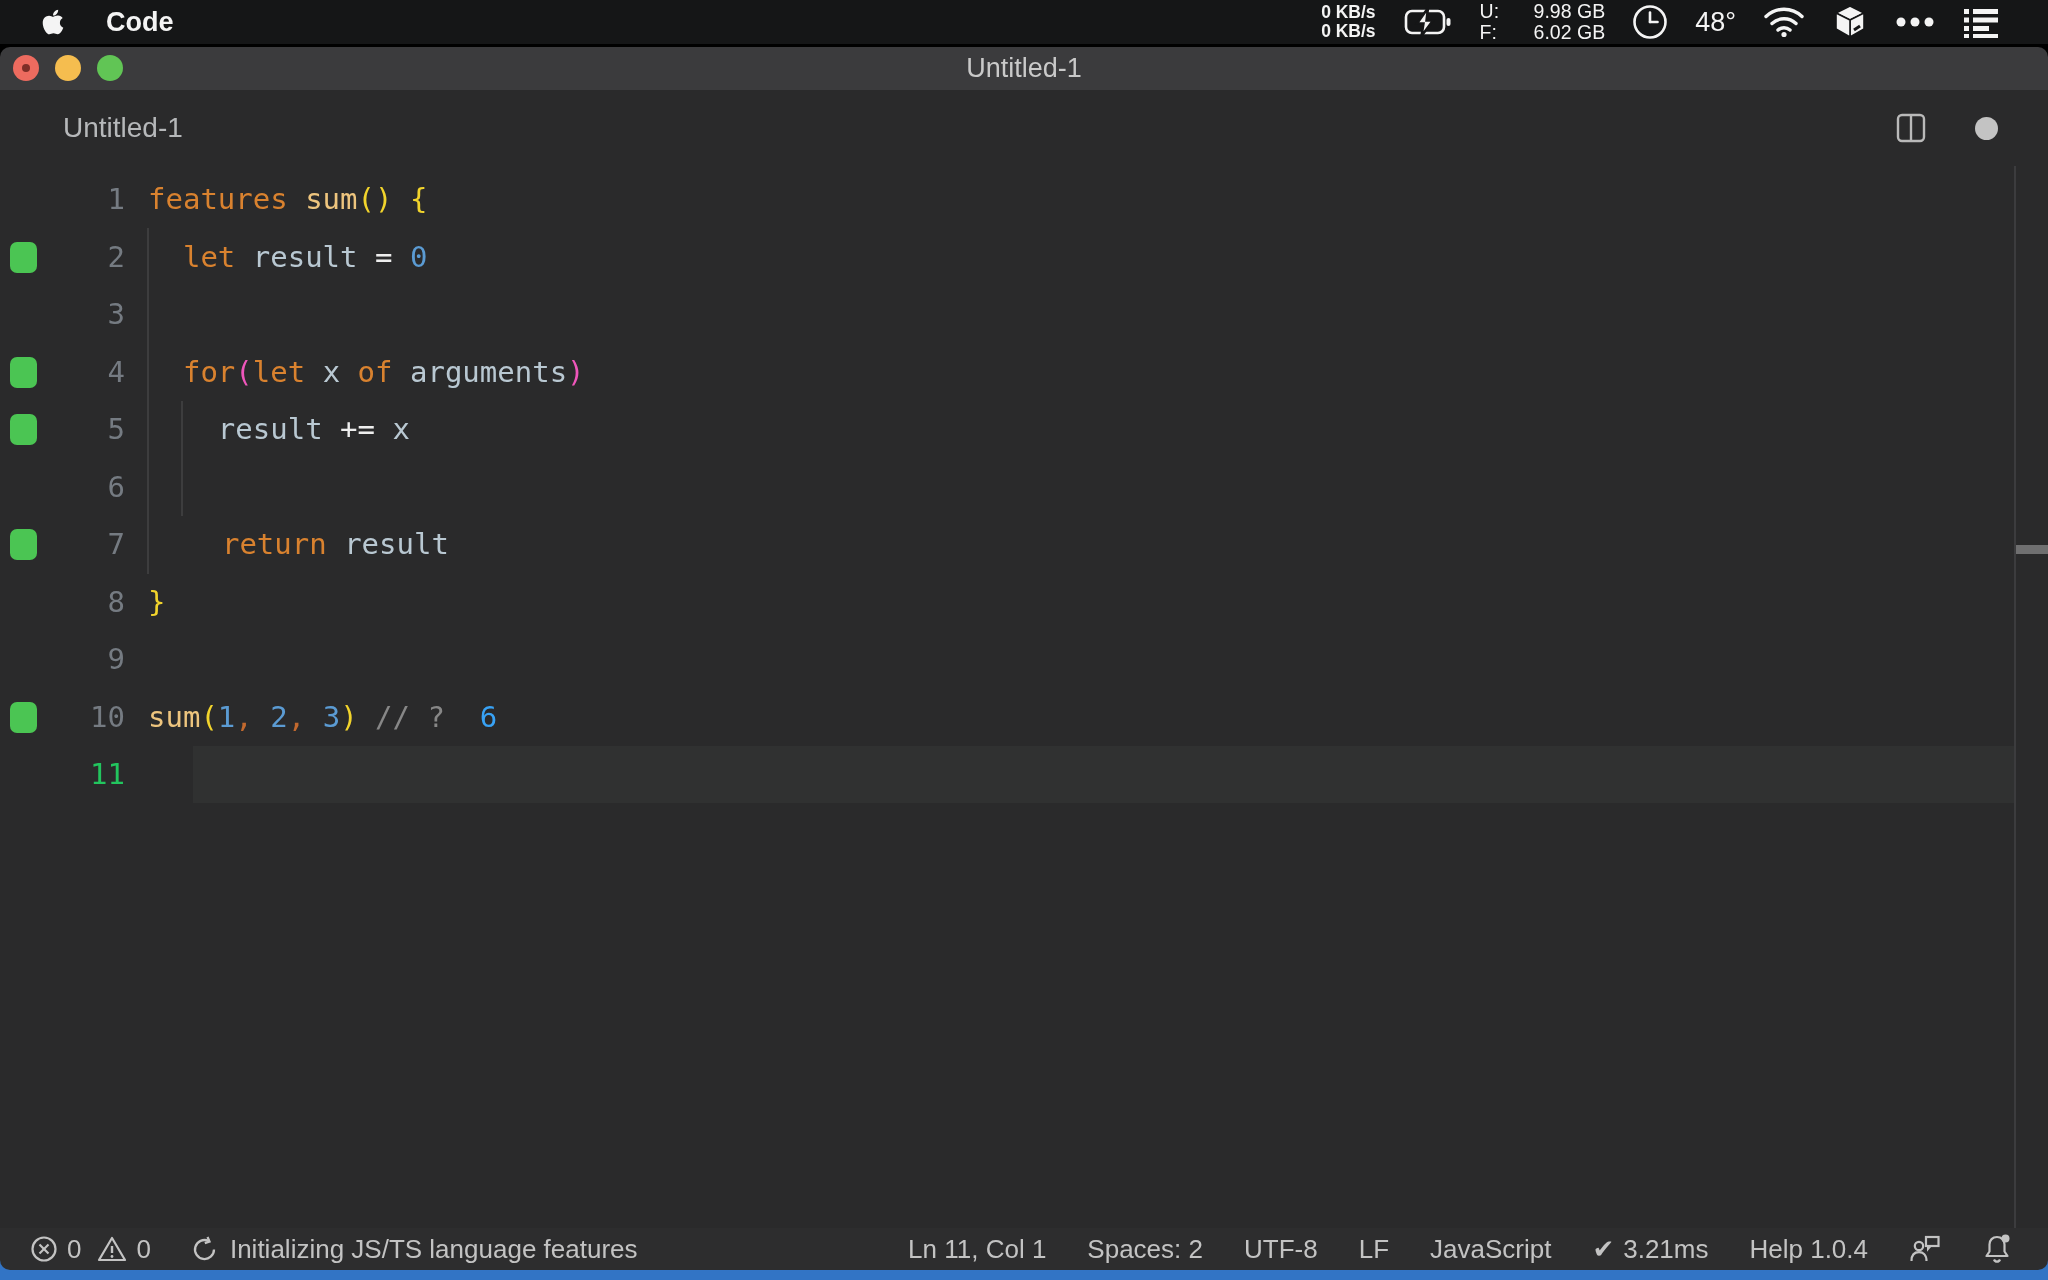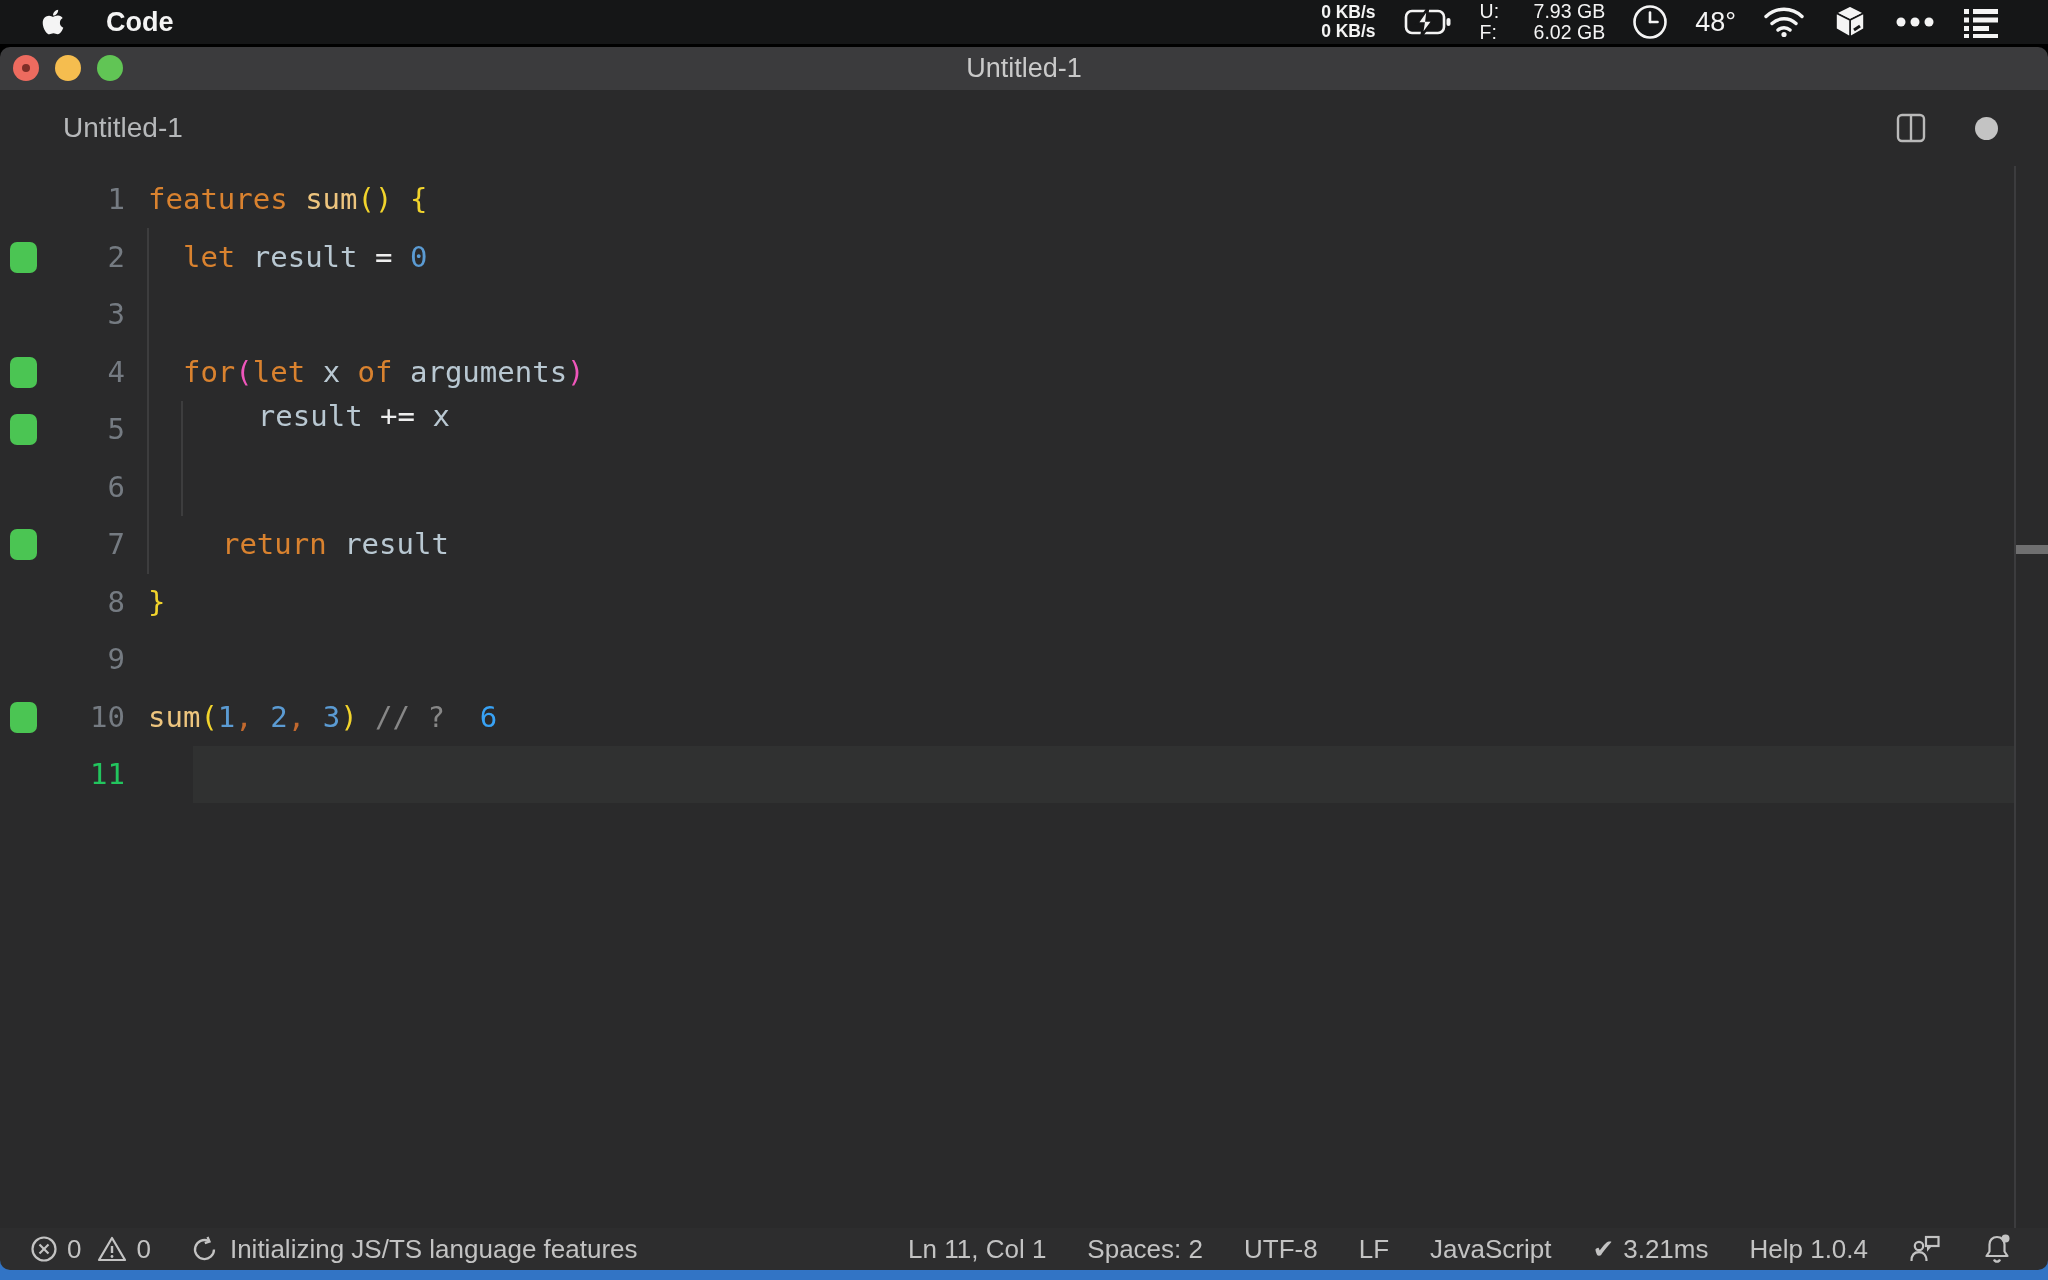--- a/index.html
+++ b/index.html
@@ -95,21 +95,21 @@
       <span class="mb-icon">
         <svg class="icon" width="50" height="30" viewBox="0 0 50 30">
           <rect x="3" y="4" width="38" height="22" rx="6" fill="none" stroke="#f4f4f4" stroke-width="2.6"></rect>
           <rect x="43.5" y="11" width="4" height="8" rx="2" fill="#f4f4f4"></rect>
           <polygon points="25,1 14,16.5 20.5,16.5 18.5,29 30,13.5 23.5,13.5" fill="#f4f4f4" stroke="#151617" stroke-width="2.5"></polygon>
         </svg>
       </span>
       <span class="mem-block">
         <div class="mem-row">
           <span class="mem-label">U:</span>
-          <span class="mem-value">7.93 GB</span>
+          <span class="mem-value">9.98 GB</span>
         </div>
         <div class="mem-row">
           <span class="mem-label">F:</span>
           <span class="mem-value">6.02 GB</span>
         </div>
       </span>
       <span class="mb-icon">
         <svg class="icon" width="36" height="36" viewBox="0 0 36 36">
           <circle cx="18" cy="18" r="15.5" fill="none" stroke="#f4f4f4" stroke-width="2.6"></circle>
           <line x1="18" y1="18" x2="18" y2="8.5" stroke="#f4f4f4" stroke-width="2.6" stroke-linecap="round"></line>
@@ -199,21 +199,21 @@
           <div class="linenum" style="top: 522.5px;">10</div>
           <div class="linenum active" style="top: 580px;">11</div>
         </div>
       <div class="indent-guide guide-1"></div>
       <div class="indent-guide guide-2"></div>
       <div id="code-slot">
           <div class="code-row" style="top: 5px;"><span style="color: rgb(217, 130, 47);">features</span><span style="color: rgb(238, 238, 238);"> </span><span style="color: rgb(238, 197, 126);">sum</span><span style="color: rgb(242, 212, 44);">()</span><span style="color: rgb(238, 238, 238);"> </span><span style="color: rgb(242, 212, 44);">{</span></div>
           <div class="code-row" style="top: 62.5px;"><span style="color: rgb(238, 238, 238);">  </span><span style="color: rgb(217, 130, 47);">let</span><span style="color: rgb(238, 238, 238);"> </span><span style="color: rgb(185, 200, 210);">result</span><span style="color: rgb(238, 238, 238);"> </span><span style="color: rgb(238, 238, 238);">=</span><span style="color: rgb(238, 238, 238);"> </span><span style="color: rgb(91, 155, 211);">0</span></div>
           <div class="code-row" style="top: 120px;"></div>
           <div class="code-row" style="top: 177.5px;"><span style="color: rgb(238, 238, 238);">  </span><span style="color: rgb(217, 130, 47);">for</span><span style="color: rgb(239, 86, 187);">(</span><span style="color: rgb(217, 130, 47);">let</span><span style="color: rgb(238, 238, 238);"> </span><span style="color: rgb(185, 200, 210);">x</span><span style="color: rgb(238, 238, 238);"> </span><span style="color: rgb(217, 130, 47);">of</span><span style="color: rgb(238, 238, 238);"> </span><span style="color: rgb(185, 200, 210);">arguments</span><span style="color: rgb(239, 86, 187);">)</span></div>
-          <div class="code-row" style="top: 222px; margin-left: 40px;"><span style="color: rgb(238, 238, 238);">    </span><span style="color: rgb(185, 200, 210);">result</span><span style="color: rgb(238, 238, 238);"> </span><span style="color: rgb(238, 238, 238);">+=</span><span style="color: rgb(238, 238, 238);"> </span><span style="color: rgb(185, 200, 210);">x</span></div>
+          <div class="code-row" style="top: 235px;"><span style="color: rgb(238, 238, 238);">    </span><span style="color: rgb(185, 200, 210);">result</span><span style="color: rgb(238, 238, 238);"> </span><span style="color: rgb(238, 238, 238);">+=</span><span style="color: rgb(238, 238, 238);"> </span><span style="color: rgb(185, 200, 210);">x</span></div>
           <div class="code-row" style="top: 292.5px;"></div>
           <div class="code-row" style="top: 350px; margin-left: 39px;"><span style="color: rgb(238, 238, 238);">  </span><span style="color: rgb(217, 130, 47);">return</span><span style="color: rgb(238, 238, 238);"> </span><span style="color: rgb(185, 200, 210);">result</span></div>
           <div class="code-row" style="top: 407.5px;"><span style="color: rgb(242, 212, 44);">}</span></div>
           <div class="code-row" style="top: 465px;"></div>
           <div class="code-row" style="top: 522.5px;"><span style="color: rgb(238, 197, 126);">sum</span><span style="color: rgb(242, 212, 44);">(</span><span style="color: rgb(91, 155, 211);">1</span><span style="color: rgb(194, 105, 46);">,</span><span style="color: rgb(238, 238, 238);"> </span><span style="color: rgb(91, 155, 211);">2</span><span style="color: rgb(194, 105, 46);">,</span><span style="color: rgb(238, 238, 238);"> </span><span style="color: rgb(91, 155, 211);">3</span><span style="color: rgb(242, 212, 44);">)</span><span style="color: rgb(238, 238, 238);"> </span><span style="color: rgb(135, 135, 135);">//</span><span style="color: rgb(238, 238, 238);"> </span><span style="color: rgb(135, 135, 135);">?</span><span style="color: rgb(238, 238, 238);">  </span><span style="color: rgb(56, 162, 245);">6</span></div>
           <div class="code-row" style="top: 580px;"></div>
         </div>
       <div class="overview-ruler"></div>
       <div class="ruler-marker"></div>
     </div>

